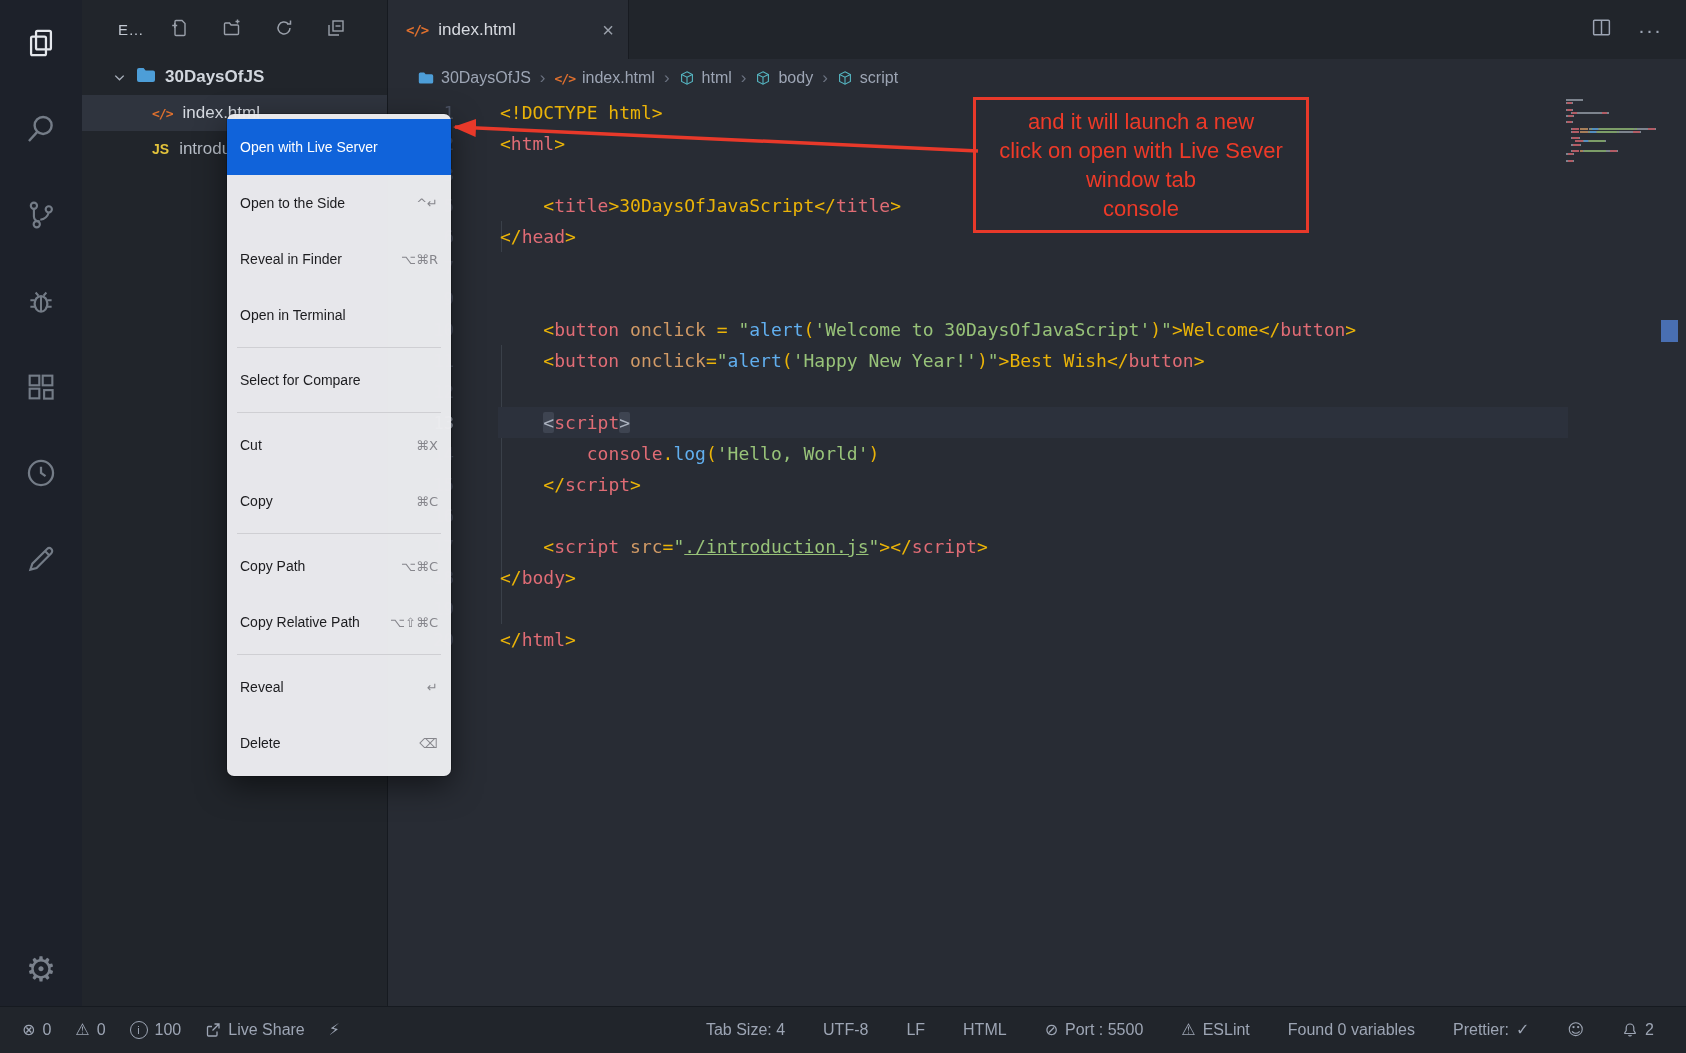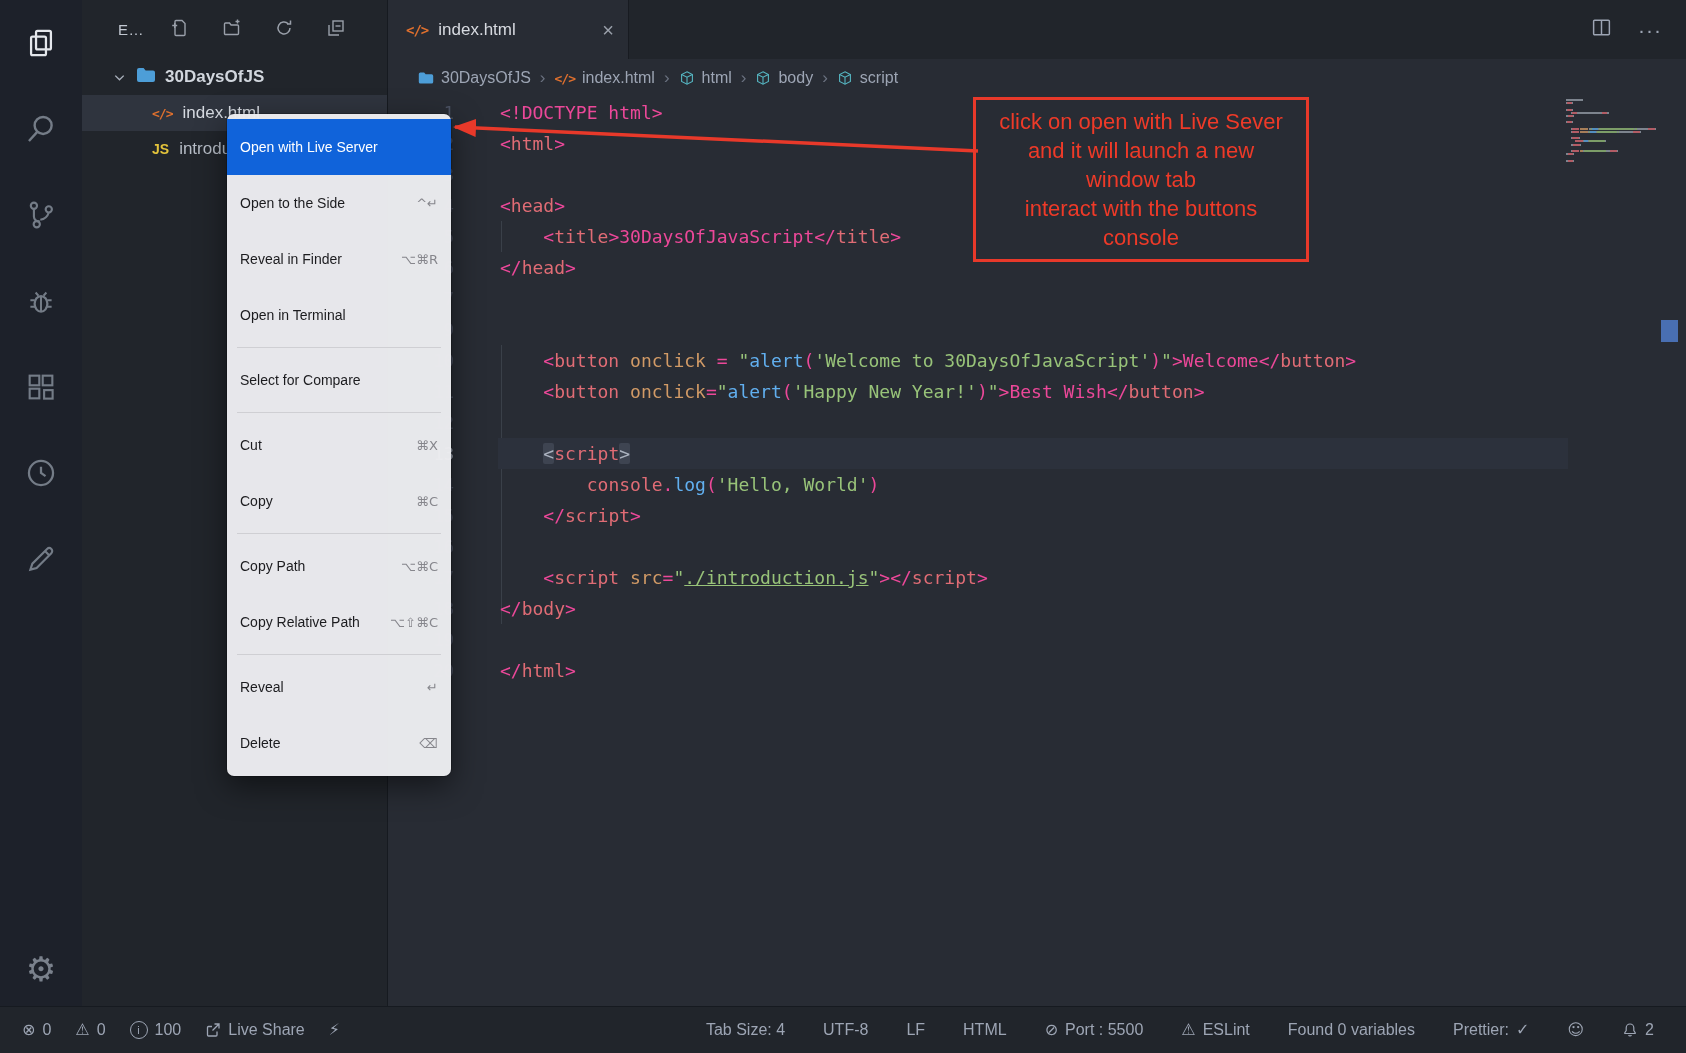--- a/index.html
+++ b/index.html
@@ -44,21 +44,21 @@
   .bc-sep{color:#6b7280;font-size:17px;}
   .bc-folder{width:19px;height:16px;}
   .bc-sym{width:15px;height:15px;}
 
   .code{position:absolute;left:0;top:97px;right:0;font-family:"DejaVu Sans Mono",monospace;font-size:18px;}
   .row{height:31px;display:flex;align-items:center;position:relative;}
   .ln{width:66px;text-align:right;color:#4b5263;font-size:17px;flex-shrink:0;position:relative;}
   .lc{margin-left:46px;white-space:pre;position:relative;}
   .row.current::before{content:"";position:absolute;left:110px;right:118px;top:0;bottom:0;background:#2c313c;}
   .row.current .ln{color:#aab2c0;}
-  .tk-plain{color:#ec4899;} .tk-tag{color:#e06c75;} .tk-attr{color:#d19a66;}
+  .tk-plain{color:#eab308;} .tk-tag{color:#e06c75;} .tk-attr{color:#d19a66;}
   .tk-str{color:#98c379;} .tk-fn{color:#61afef;}
   .tk-link{color:#98c379;text-decoration:underline;}
   .tk-bm{color:#abb2bf;background:#3e4451;border-radius:2px;}
   .indent-guide{position:absolute;width:1px;background:#3a4049;}
   .ig1{left:113px;top:221px;height:31px;} .ig2{left:113px;top:345px;height:279px;}
 
   .minimap{position:absolute;top:99px;right:30px;width:90px;}
   .mm-row{height:2px;margin-bottom:1.2px;display:flex;}
   .mm-seg{height:2px;display:inline-block;opacity:.75;}
   .overview-marker{position:absolute;top:320px;right:8px;width:17px;height:22px;background:#4d77c0;opacity:.9;}
@@ -254,24 +254,20 @@
         </div>
         <div class="row">
           <span class="ln">2</span>
           <span class="lc"><span class="tk-plain">&lt;</span><span class="tk-tag">html</span><span class="tk-plain">&gt;</span></span>
         </div>
         <div class="row">
           <span class="ln">3</span>
           <span class="lc"></span>
         </div>
         <div class="row">
-          <span class="ln">4</span>
-          <span class="lc"><span class="tk-plain">&lt;</span><span class="tk-tag">head</span><span class="tk-plain">&gt;</span></span>
-        </div>
-        <div class="row">
           <span class="ln">5</span>
           <span class="lc"><span class="tk-plain">    &lt;</span><span class="tk-tag">title</span><span class="tk-plain">&gt;30DaysOfJavaScript&lt;/</span><span class="tk-tag">title</span><span class="tk-plain">&gt;</span></span>
         </div>
         <div class="row">
           <span class="ln">6</span>
           <span class="lc"><span class="tk-plain">&lt;/</span><span class="tk-tag">head</span><span class="tk-plain">&gt;</span></span>
         </div>
         <div class="row">
           <span class="ln">7</span>
           <span class="lc"></span>
@@ -557,24 +553,23 @@
         <span class="mi-label">Reveal</span>
         <span class="mi-shortcut">↵</span>
       </div>
       <div class="menu-item">
         <span class="mi-label">Delete</span>
         <span class="mi-shortcut">⌫</span>
       </div>
     </div>
 
   <div class="annotation-box" id="annotation-box">
+      <div>and it will launch a new</div>
       <div>click on open with Live Sever</div>
-      <div>and it will launch a new</div>
       <div>window tab</div>
-      <div>interact with the buttons</div>
       <div>console</div>
     </div>
   <svg class="arrow-overlay" width="1686" height="1053">
     <defs>
       <marker id="ah" markerUnits="userSpaceOnUse" markerWidth="24" markerHeight="20" refX="21" refY="9" orient="auto">
         <path d="M0,0 L23,9 L0,18 z" fill="#e8392a"></path>
       </marker>
     </defs>
     <line x1="978" y1="151" x2="455" y2="127" stroke="#e8392a" stroke-width="3.5" marker-end="url(#ah)"></line>
   </svg>

